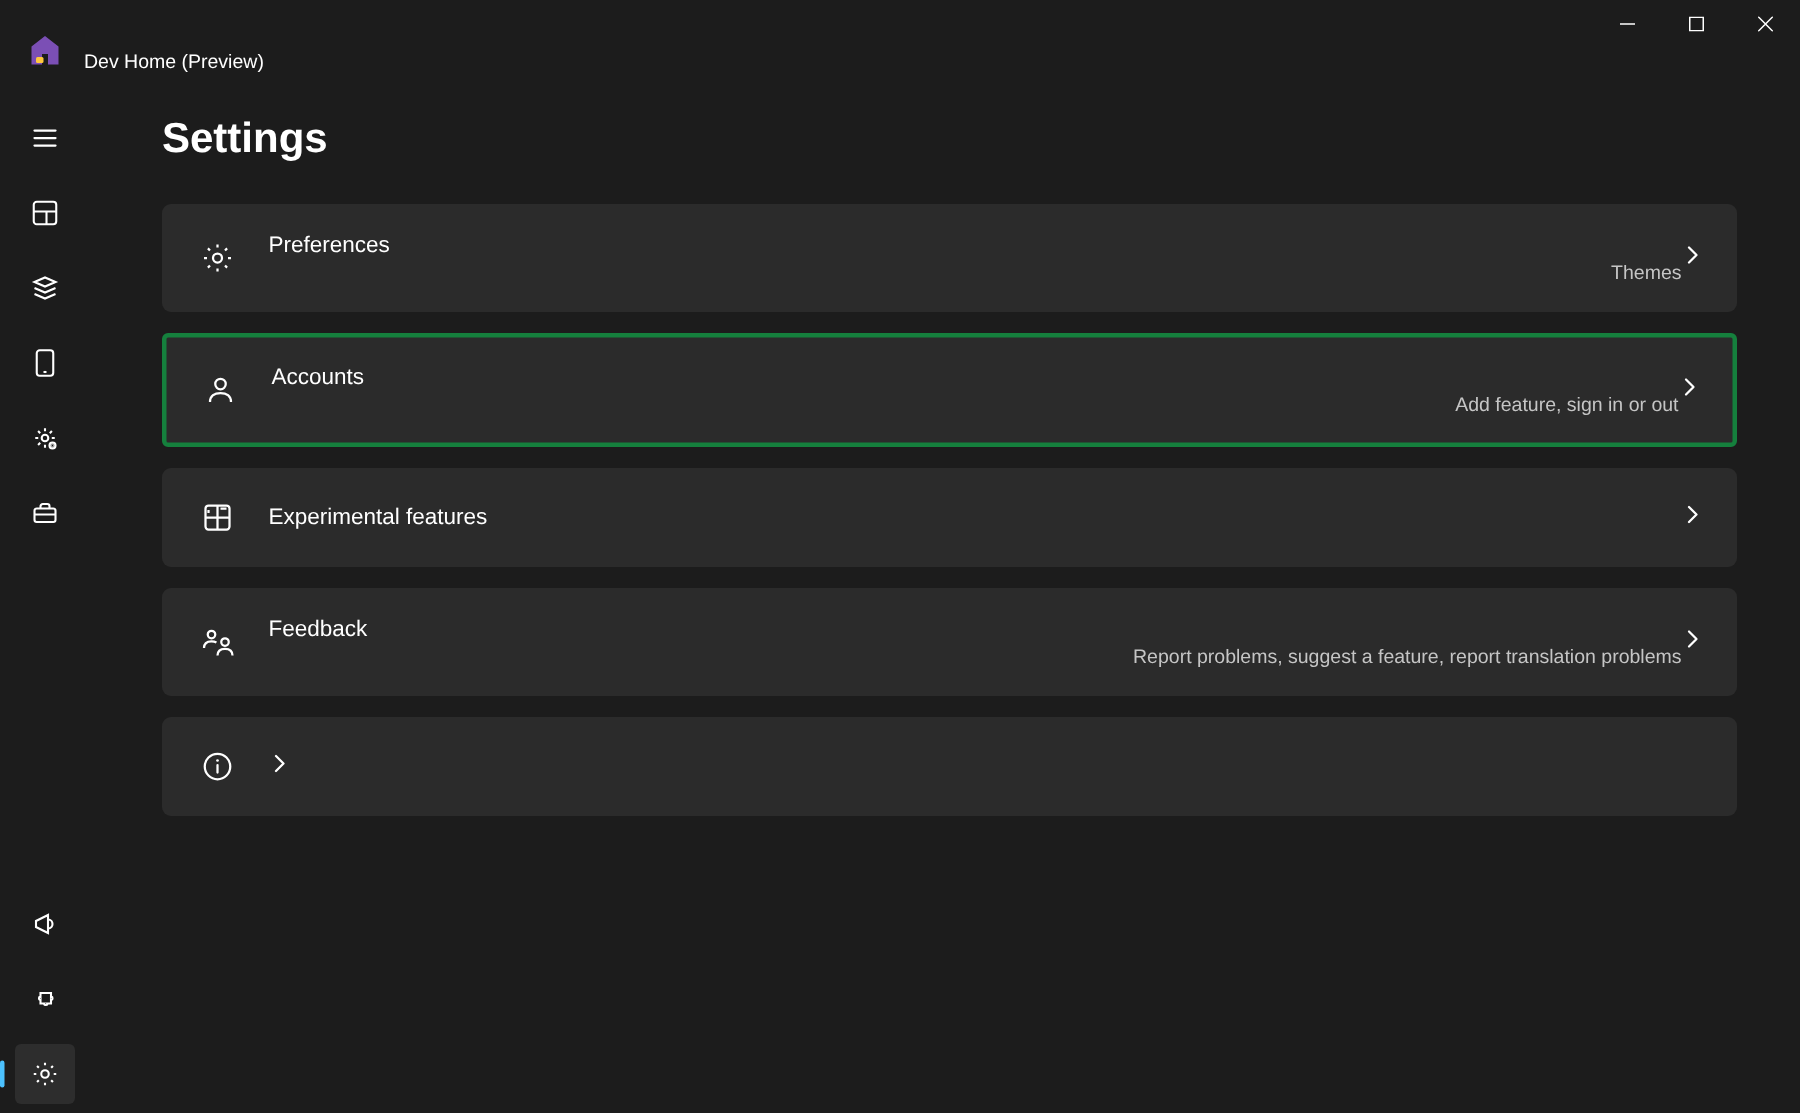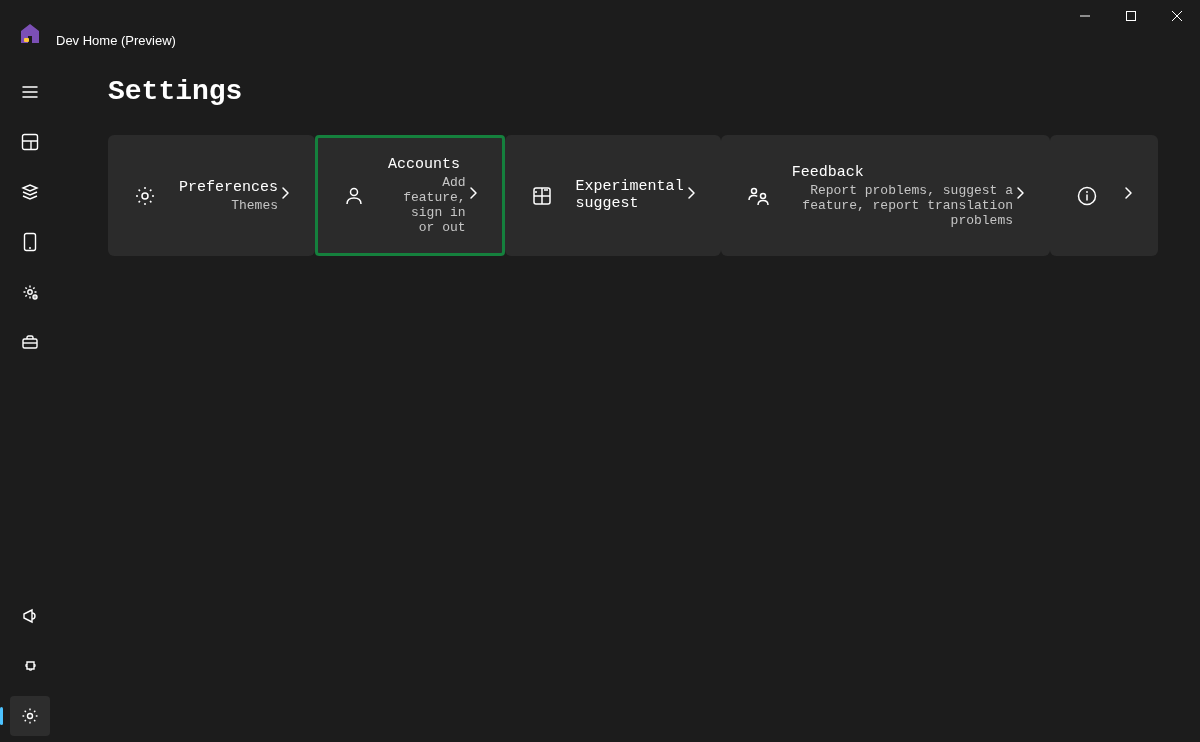--- a/index.html
+++ b/index.html
@@ -46,21 +46,20 @@
     justify-content: center;
     color: #ffffff;
     cursor: pointer;
   }
   .win-btn svg { display:block; }
 
   
   .layout {
     display: flex;
     height: calc(742px - 48px);
-    font-family: Liberation Mono, monospace;
   }
 
   
   .sidebar {
     width: 60px;
     display: flex;
     flex-direction: column;
     align-items: center;
     padding-top: 24px;
     gap: 4px;
@@ -97,20 +96,22 @@
     flex: 1;
     padding: 28px 42px 0 48px;
   }
   .page-title {
     font-size: 28px;
     font-weight: 600;
     margin-bottom: 28px;
   }
   .settings-list {
     display: flex;
+    flex-direction: column;
+    gap: 14px;
   }
   .settings-card {
     background: #2b2b2b;
     border-radius: 6px;
     display: flex;
     align-items: center;
     padding: 18px 22px;
     cursor: pointer;
     border: 1px solid transparent;
   }
@@ -282,21 +283,21 @@
       <div class="settings-card">
         <div class="card-icon">
           <svg width="22" height="22" viewBox="0 0 22 22" fill="none" stroke="#fff" stroke-width="1.5">
             <rect x="3" y="3" width="16" height="16" rx="2"></rect>
             <path d="M11 3 V19 M3 11 H19"></path>
             <path d="M11 3 V0 M3 11 H0" stroke="none"></path>
             <path d="M13 5 H17 M5 6 V8"></path>
           </svg>
         </div>
         <div class="card-text">
-          <div class="card-title">Experimental suggest</div>
+          <div class="card-title">Experimental features</div>
         </div>
         <div class="chevron">
           <svg width="14" height="14" viewBox="0 0 14 14">
               <path d="M5 2 L10 7 L5 12" stroke="#fff" stroke-width="1.5" fill="none" stroke-linecap="round" stroke-linejoin="round"></path>
             </svg>
         </div>
       </div>
 
       <div class="settings-card">
         <div class="card-icon">

